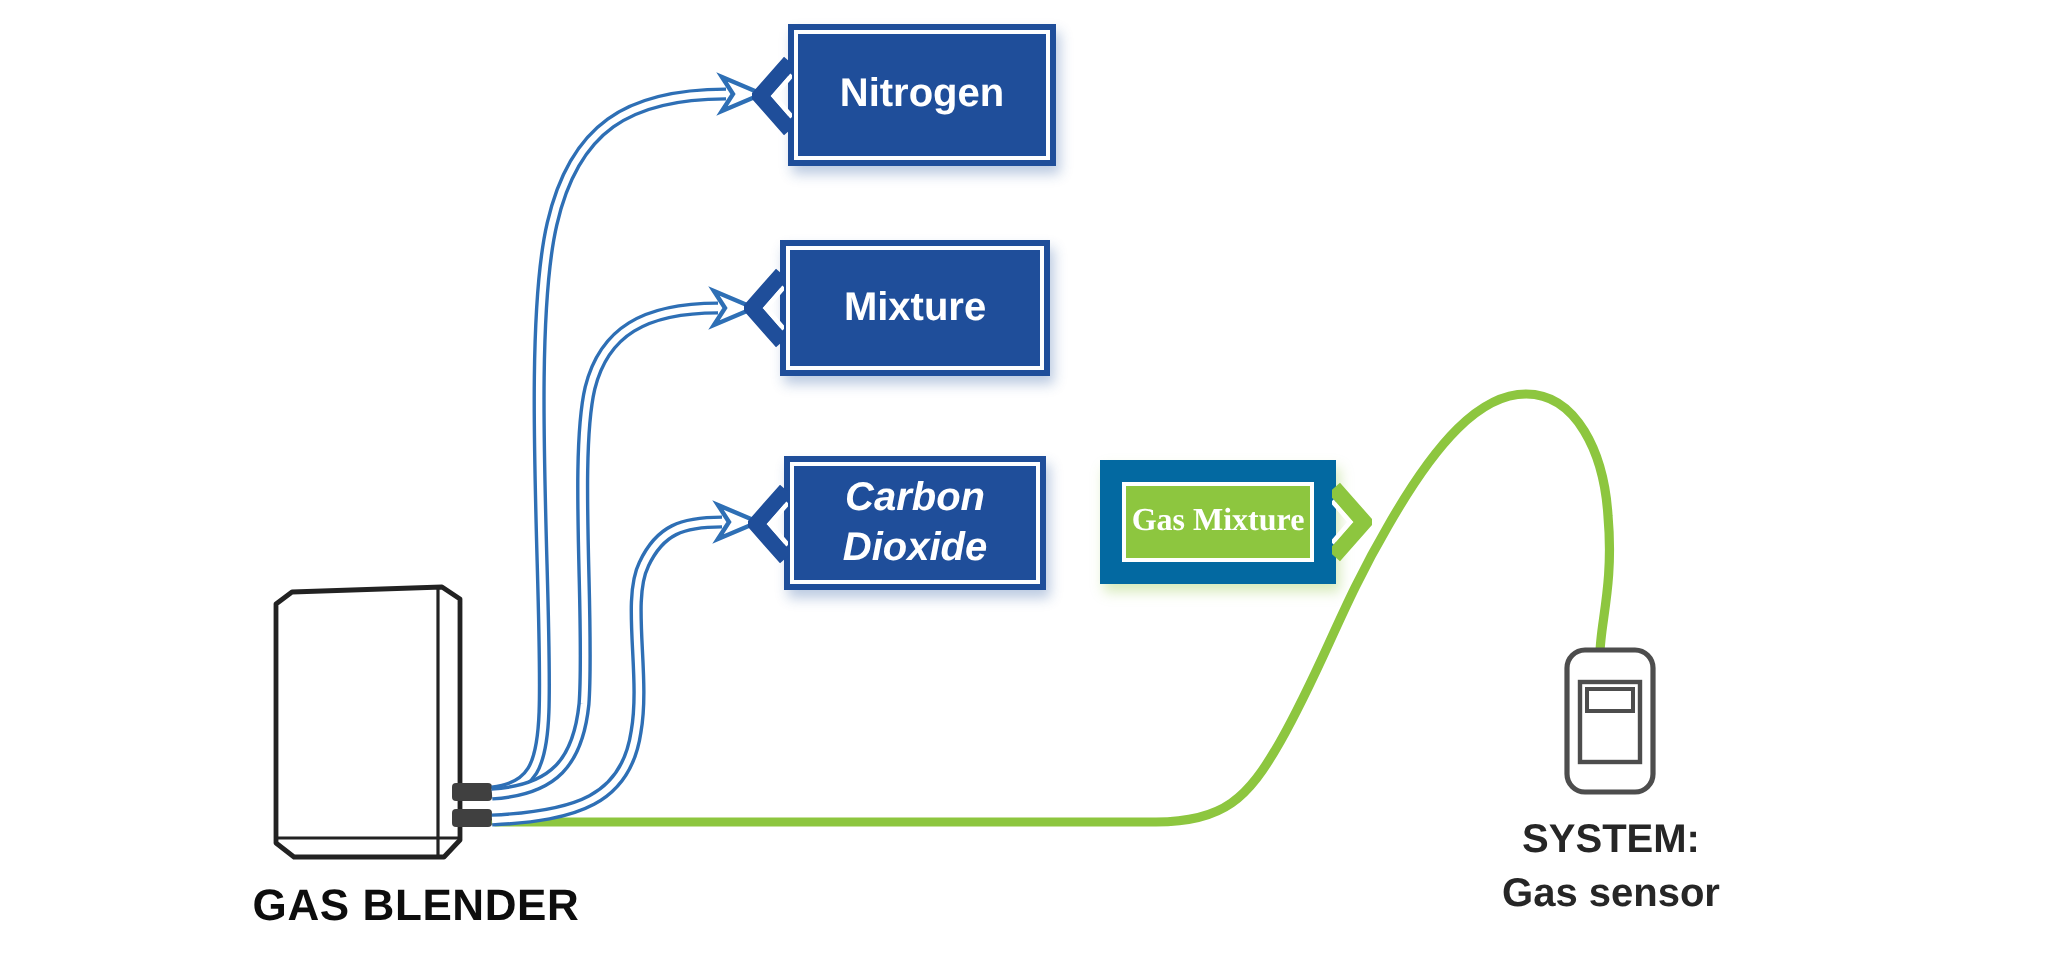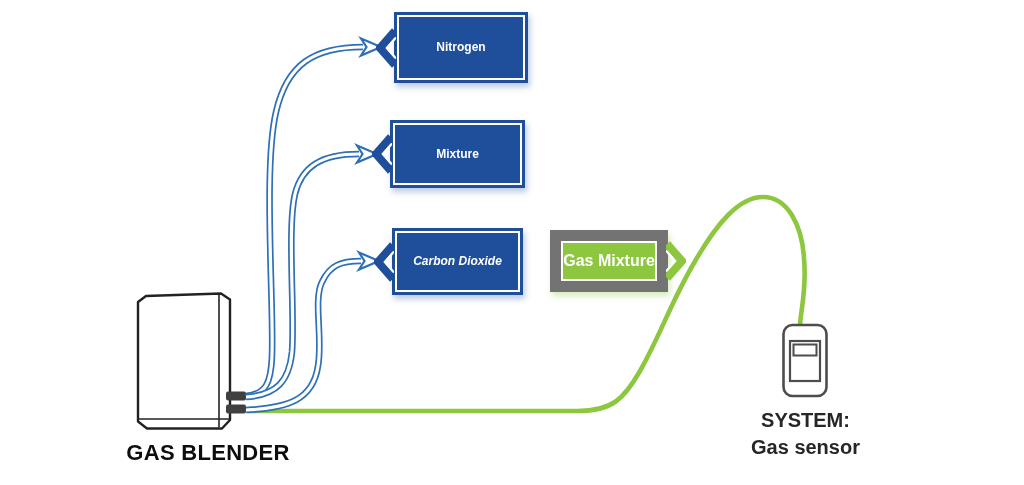--- a/index.html
+++ b/index.html
@@ -6,23 +6,23 @@
   .canvas{
     position:relative;width:1024px;height:485px;background:#ffffff;overflow:hidden;
     font-family:"Liberation Sans","DejaVu Sans",sans-serif;
   }
   .overlay{position:absolute;left:0;top:0;z-index:1;}
   .gasbox{position:absolute;z-index:2;box-sizing:border-box;}
   .gasbox.blue{background:#1F4E9A;padding:3px;box-shadow:2px 4px 6px rgba(31,78,154,0.30);}
   .gasbox.blue .inner{
     width:100%;height:100%;box-sizing:border-box;border:2px solid #ffffff;background:#1F4E9A;
     display:flex;align-items:center;justify-content:center;text-align:center;
-    color:#ffffff;font-weight:bold;font-size:12px;line-height:1.25;
+    color:#ffffff;font-weight:bold;font-size:20px;line-height:1.25;
   }
-  .gasbox.green{background:#737373;padding:11px;box-shadow:2px 4px 6px rgba(141,198,63,0.35);}
+  .gasbox.green{background:#0369a1;padding:11px;box-shadow:2px 4px 6px rgba(141,198,63,0.35);font-family:Liberation Serif, serif;}
   .gasbox.green .inner{
     width:100%;height:100%;box-sizing:border-box;border:2px solid #ffffff;background:#8DC63F;
     display:flex;align-items:center;justify-content:center;text-align:center;
     color:#ffffff;font-weight:bold;font-size:16px;
   }
   .box-nitrogen{left:394px;top:12px;width:134px;height:71px;}
   .box-oxygen{left:390px;top:120px;width:135px;height:68px;}
   .box-co2{left:392px;top:228px;width:131px;height:67px;}
   .box-co2 .inner span{display:inline-block;max-width:92px;font-style:italic;}
   .box-mixture{left:550px;top:230px;width:118px;height:62px;}

